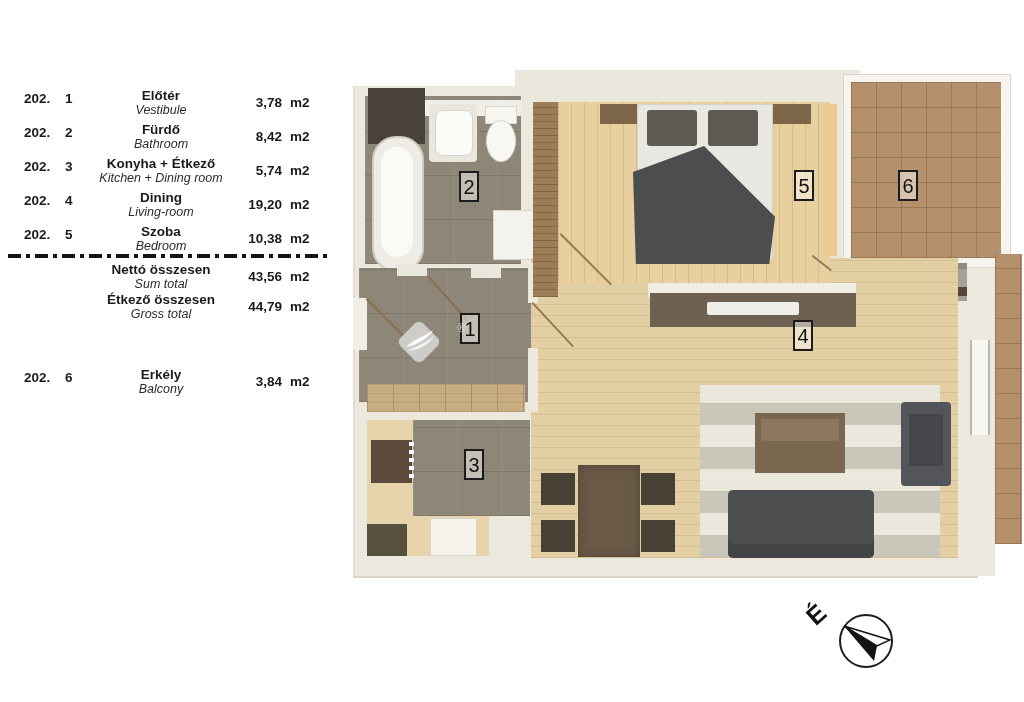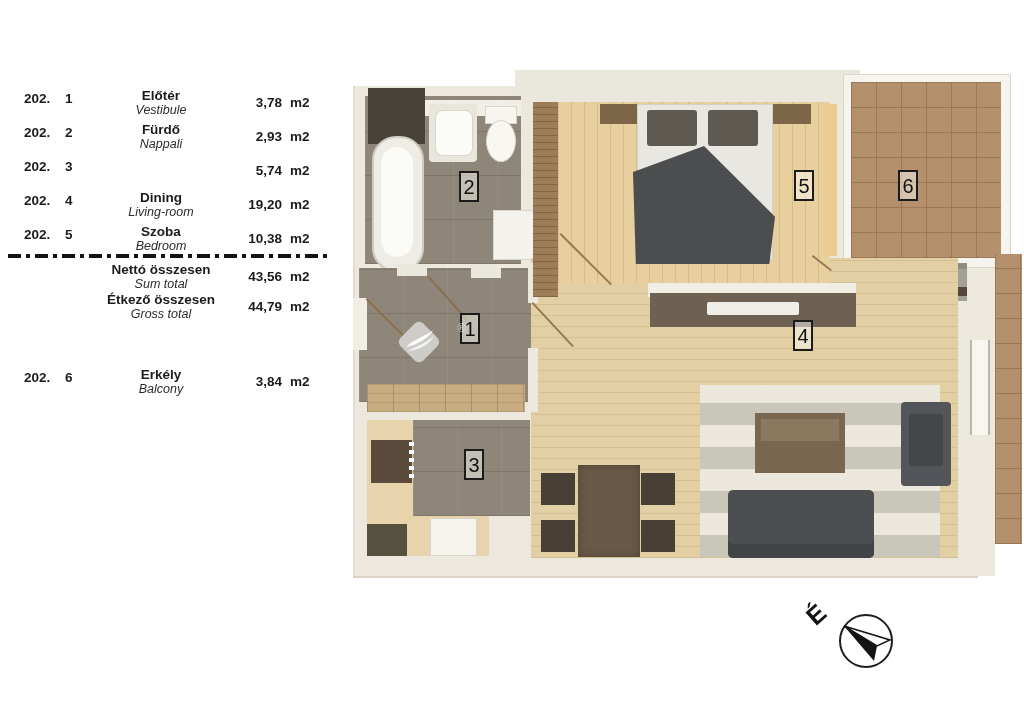--- a/index.html
+++ b/index.html
@@ -71,29 +71,33 @@
       </span>
       <span class="larea">3,78</span>
       <span class="lunit">m2</span>
     </div>
 
     <div class="lrow" style="top:38px">
       <span class="lcode">202.</span>
       <span class="lidx">2</span>
       <span class="lnames">
         <span class="hu">Fürdő</span>
-        <span class="en">Nappali</span>
-      </span>
-      <span class="larea">2,93</span>
+        <span class="en">Bathroom</span>
+      </span>
+      <span class="larea">8,42</span>
       <span class="lunit">m2</span>
     </div>
 
     <div class="lrow" style="top:72px">
       <span class="lcode">202.</span>
       <span class="lidx">3</span>
+      <span class="lnames">
+        <span class="hu">Konyha + Étkező</span>
+        <span class="en">Kitchen + Dining room</span>
+      </span>
       <span class="larea">5,74</span>
       <span class="lunit">m2</span>
     </div>
 
     <div class="lrow" style="top:106px">
       <span class="lcode">202.</span>
       <span class="lidx">4</span>
       <span class="lnames">
         <span class="hu">Dining</span>
         <span class="en">Living-room</span>

